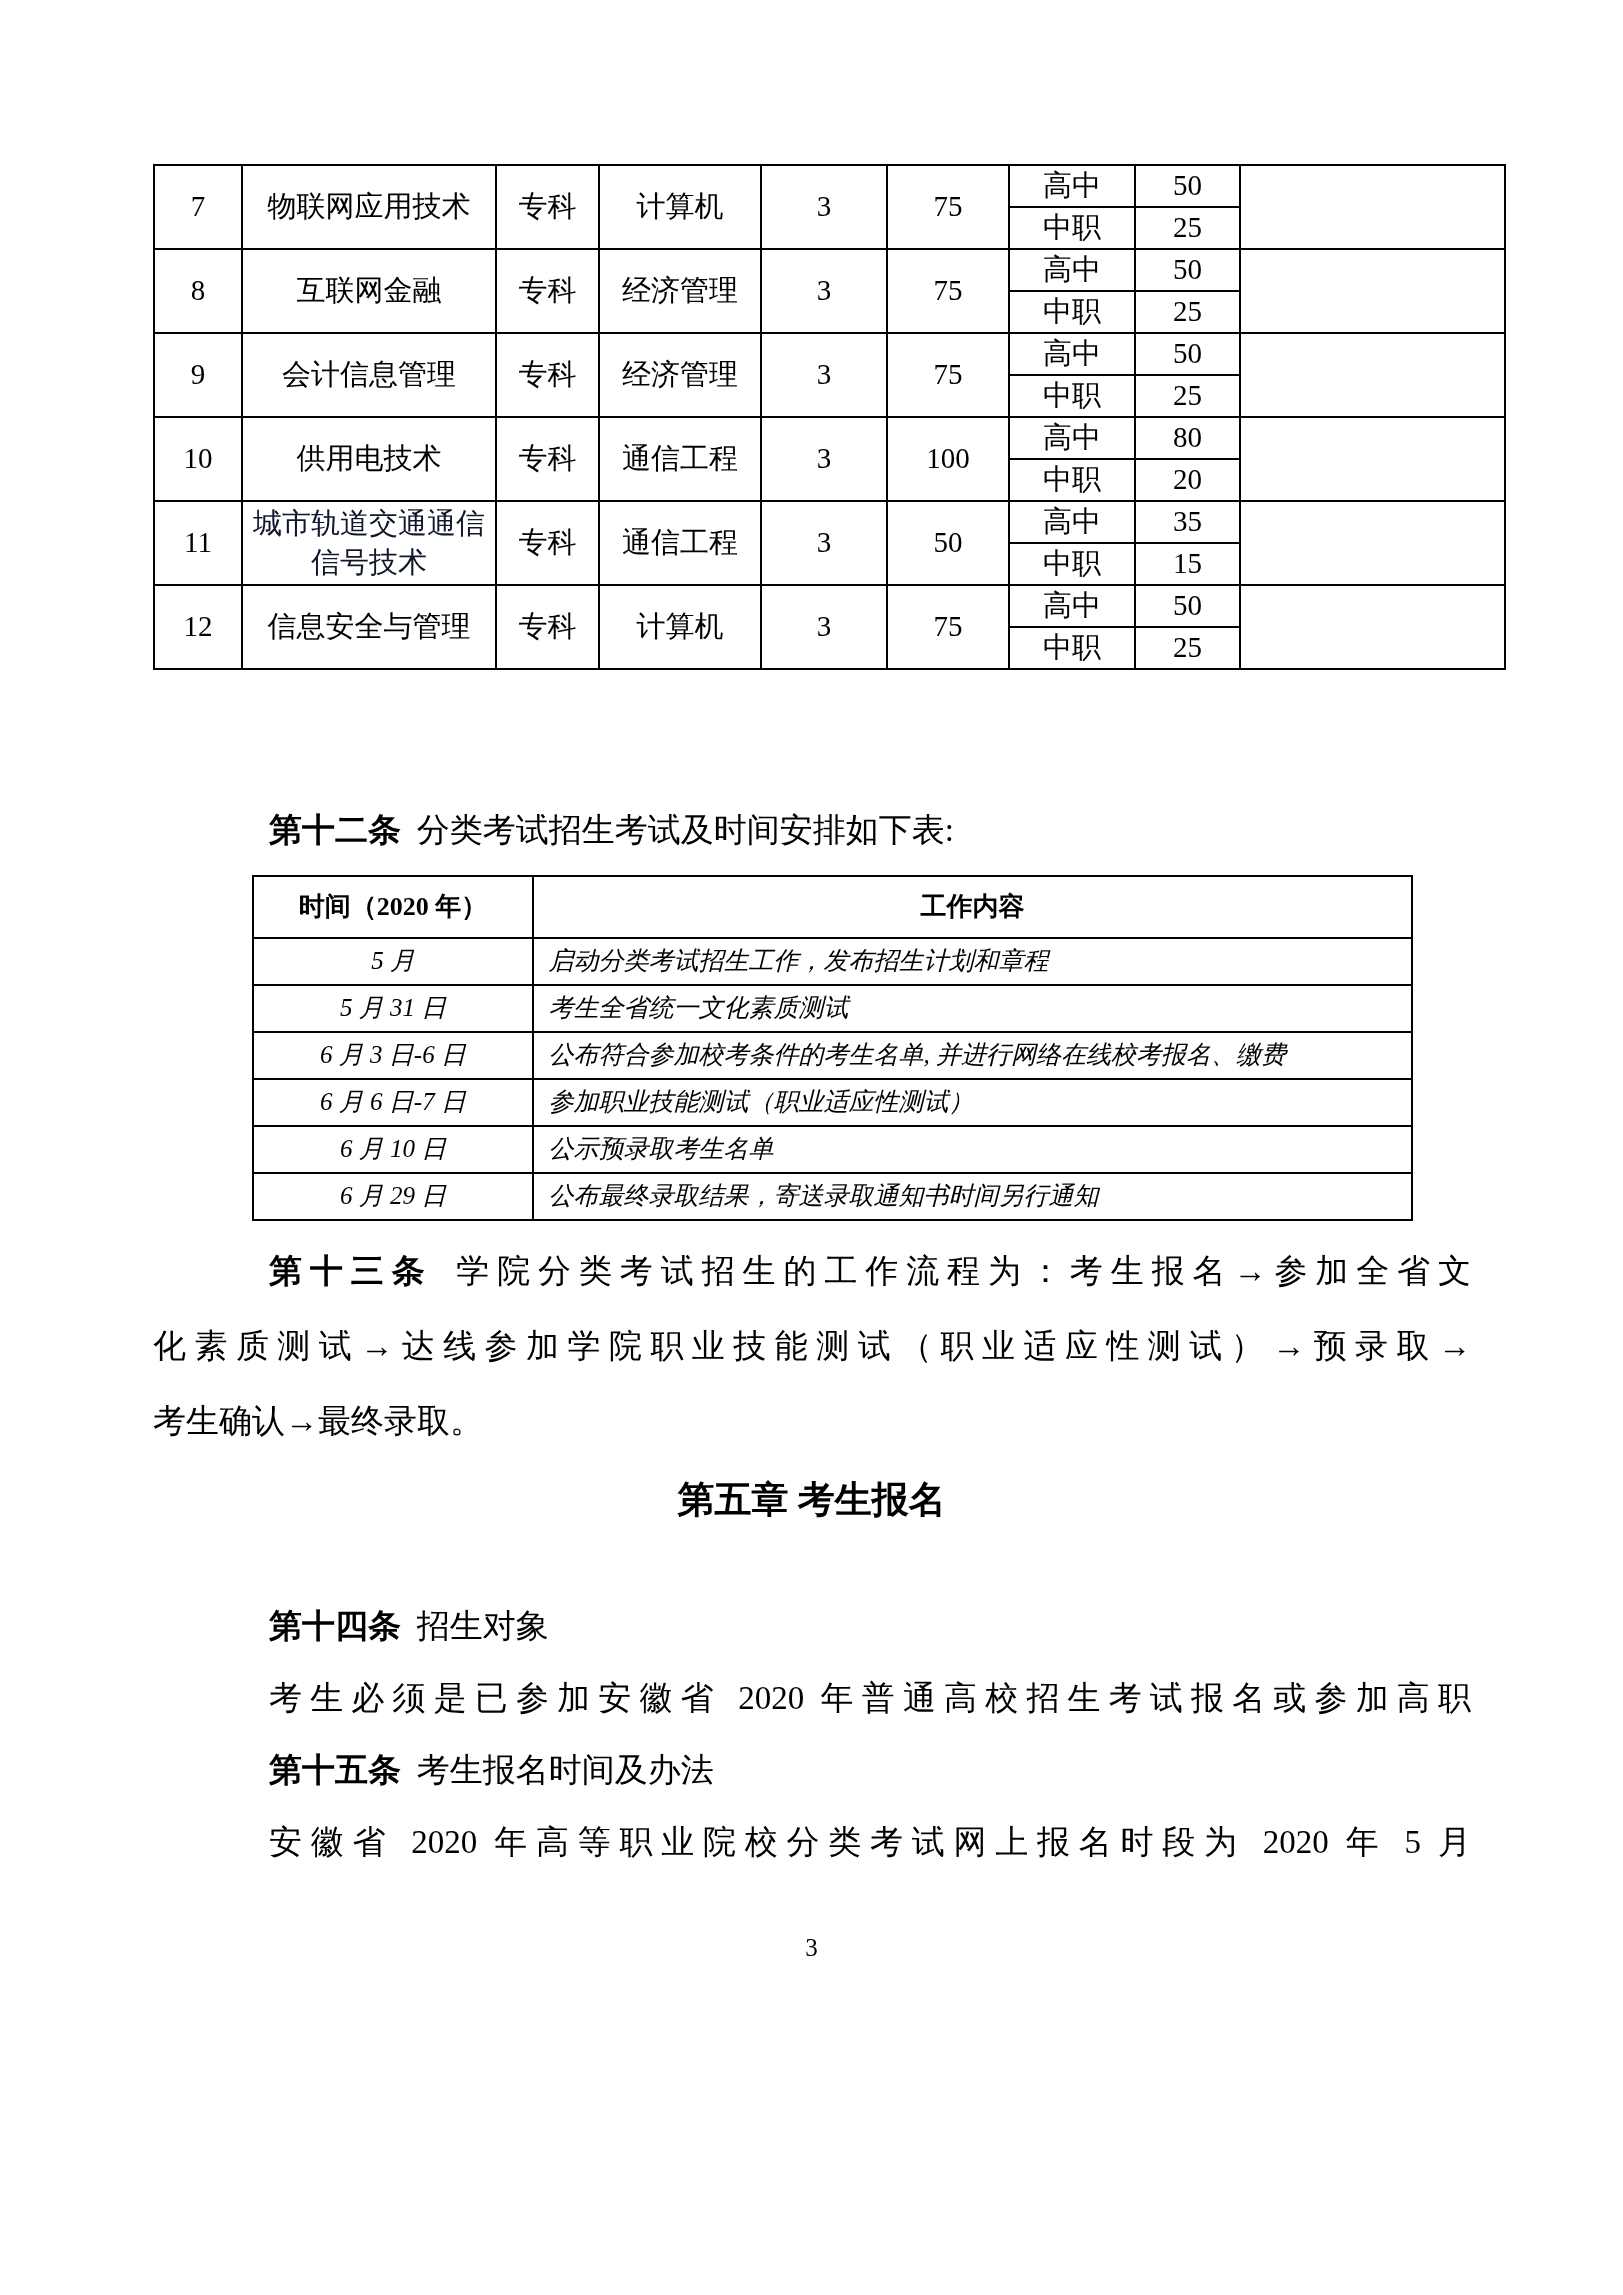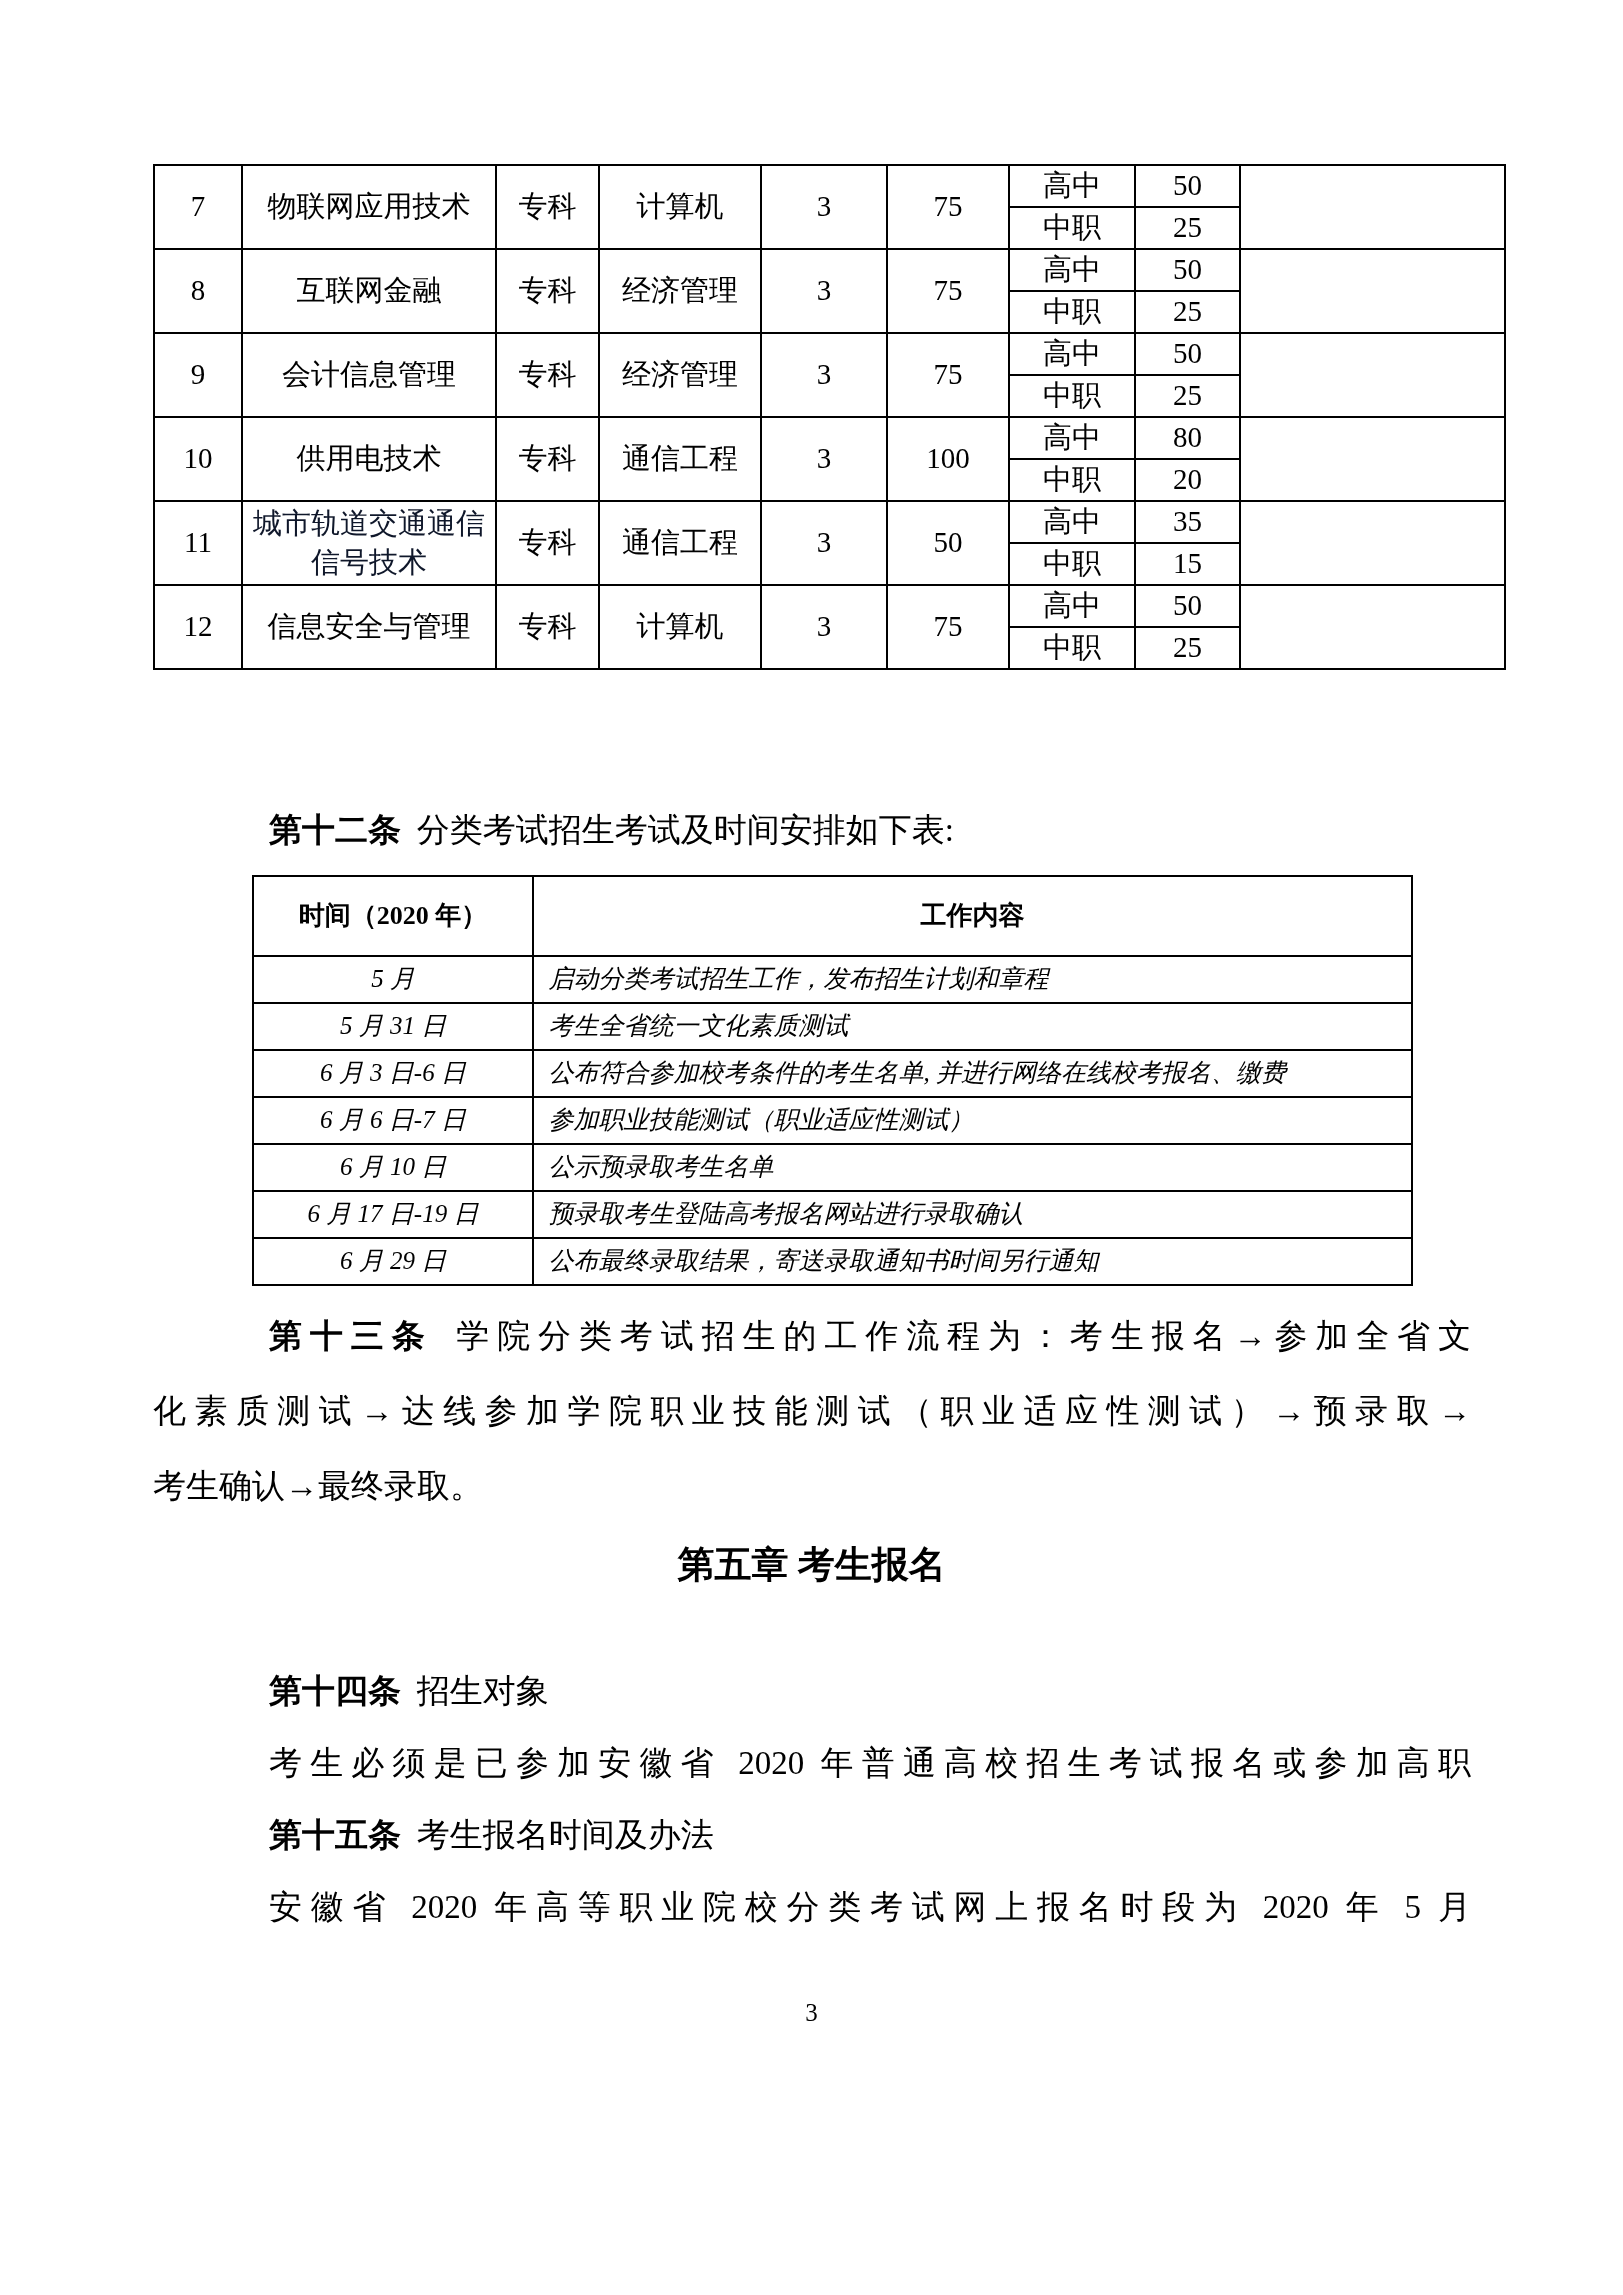--- a/index.html
+++ b/index.html
@@ -33,21 +33,21 @@
   .b{ font-weight:700; }
   .gap{ display:inline-block; width:15.7px; }
   .indent{ text-indent:116px; }
   
   .schedule{ width:1159px; margin-top:25px; margin-left:99px; }
   .schedule td{
     border:2.6px solid #000;
     vertical-align:middle;
     font-size:25px; line-height:1.3;
   }
-  .schedule tr.hdr td{ height:80px; font-weight:700; text-align:center; font-size:26px; }
+  .schedule tr.hdr td{ height:62px; font-weight:700; text-align:center; font-size:26px; }
   .schedule tr.row td{ height:47px;font-style:italic; }
   .schedule td.date{ text-align:center; }
   .schedule td.task{ text-align:left; padding-left:14.4px; padding-right:7.9px; }
   
   .para{ width:1318px; }
   .pline{ font-size:33px; line-height:75px; }
   .just{ text-align:justify; text-align-last:justify;font-family:Liberation Serif, serif; }
   .a13{ margin-top:13px; }
   .chapter{
     margin-top:18.3px;
@@ -207,24 +207,20 @@
       </tr>
       <tr class="row">
         <td class="date">6 月 6 日-7 日</td>
         <td class="task">参加职业技能测试（职业适应性测试）</td>
       </tr>
       <tr class="row">
         <td class="date">6 月 10 日</td>
         <td class="task">公示预录取考生名单</td>
       </tr>
       <tr class="row">
-        <td class="date">6 月 17 日-19 日</td>
-        <td class="task">预录取考生登陆高考报名网站进行录取确认</td>
-      </tr>
-      <tr class="row">
         <td class="date">6 月 29 日</td>
         <td class="task">公布最终录取结果，寄送录取通知书时间另行通知</td>
       </tr>
     </tbody>
   </table>
 
   <div class="para a13">
     <div class="pline indent just">
       <span class="b">第十三条</span><span class="gap"></span><span>学院分类考试招生的工作流程为：考生报名→参加全省文</span>
     </div>

